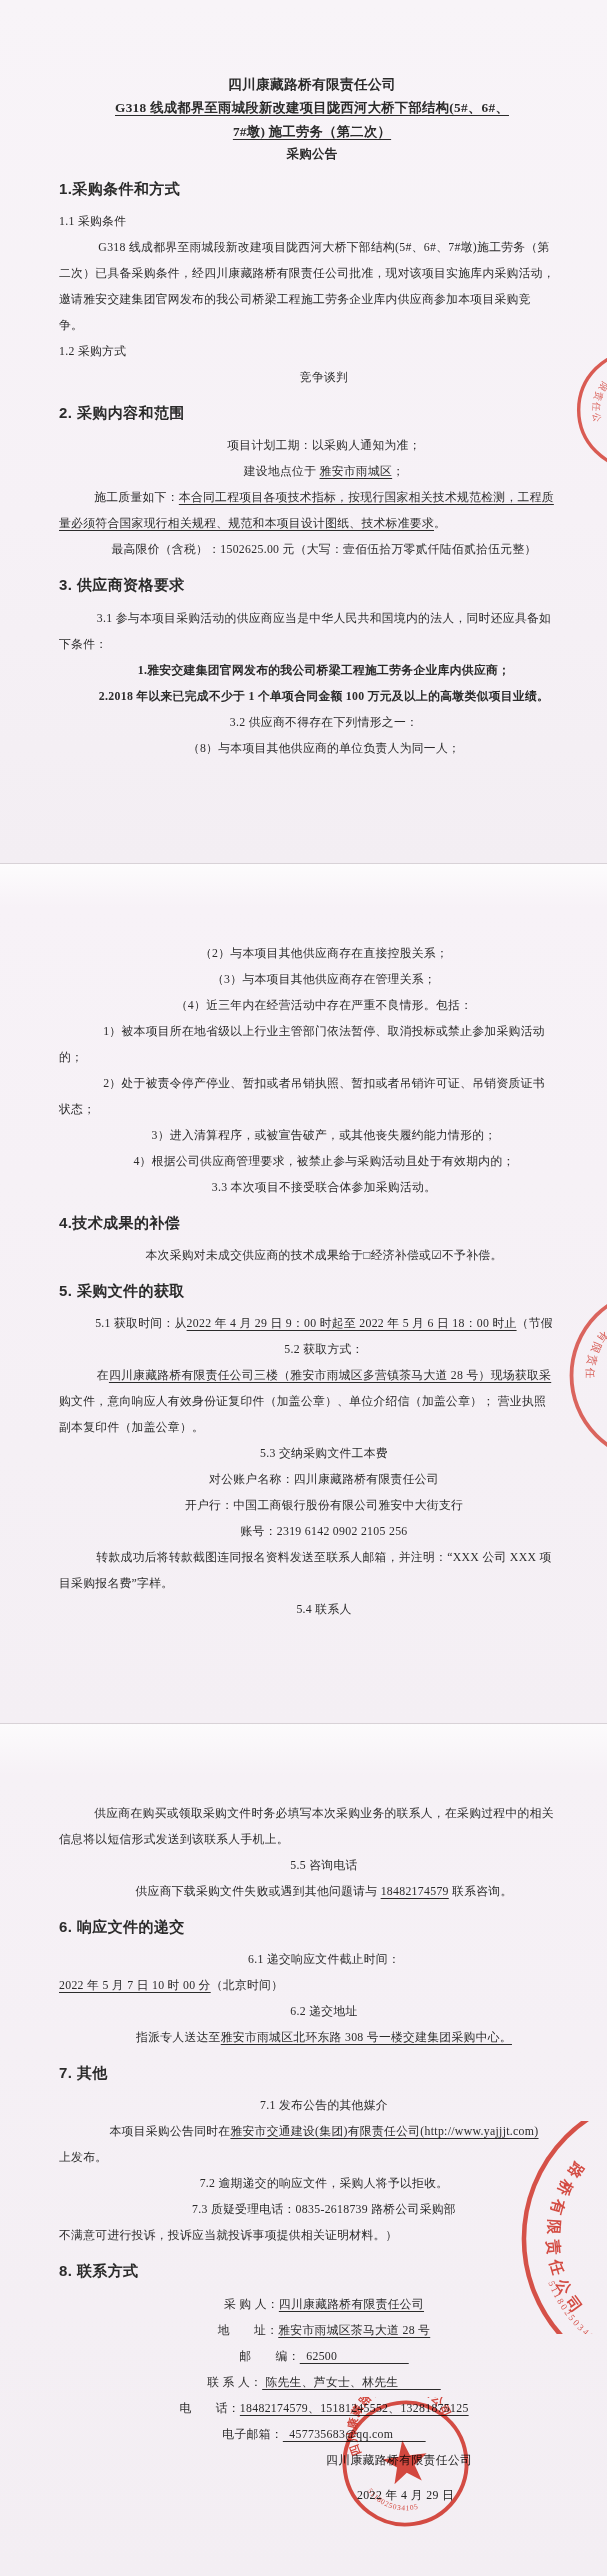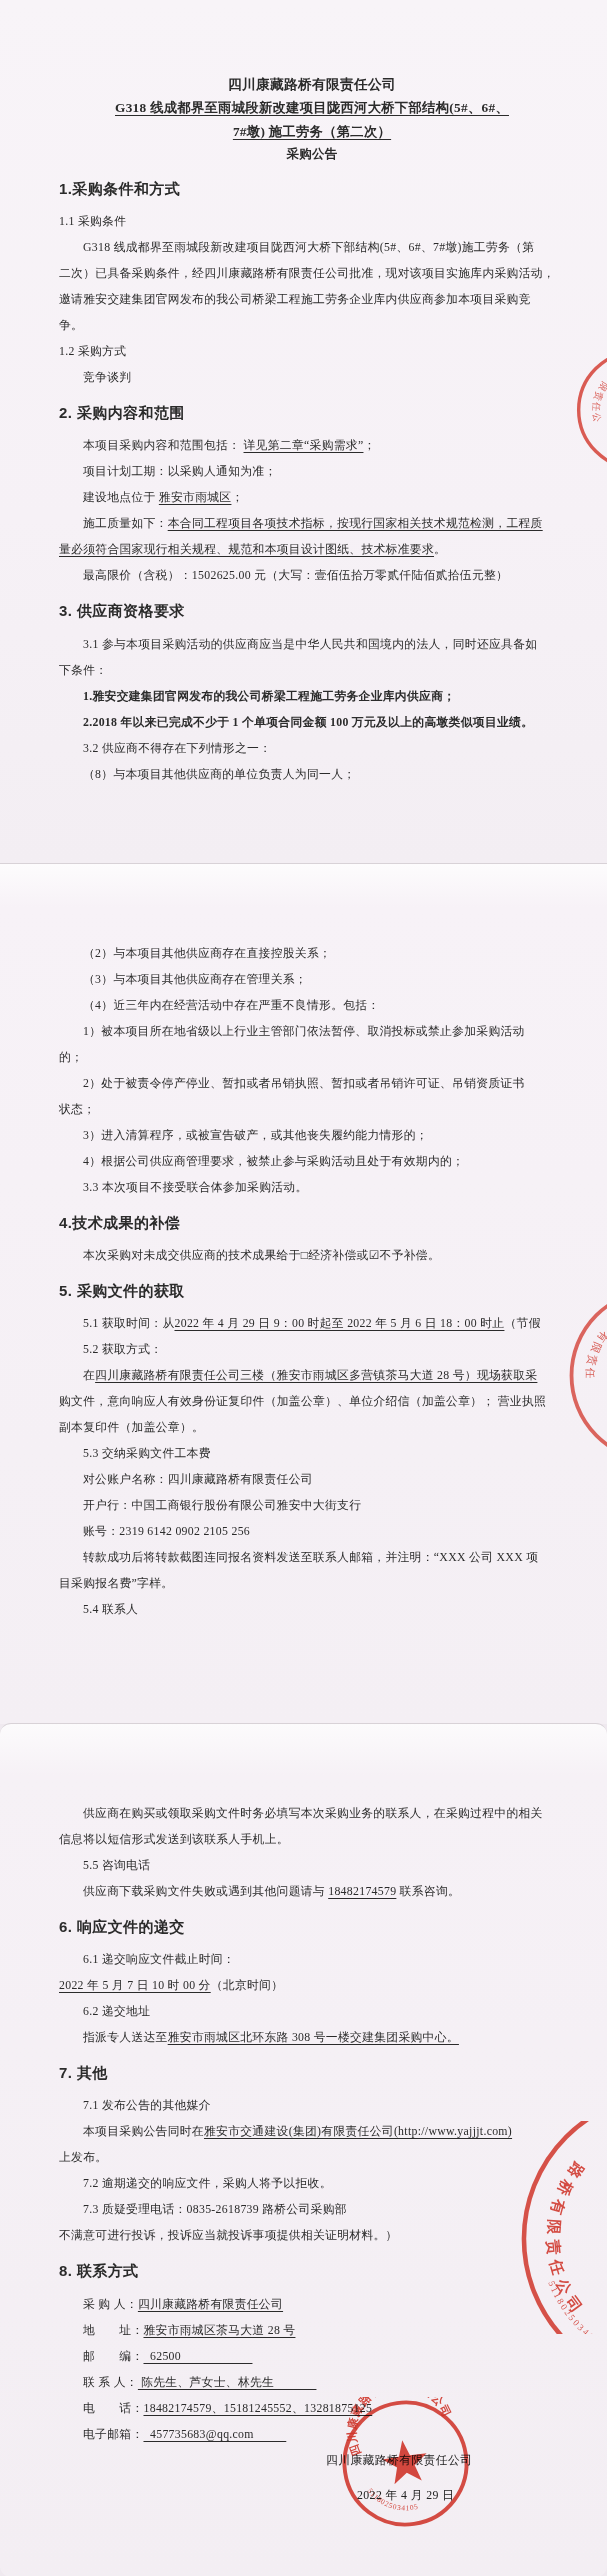--- a/index.html
+++ b/index.html
@@ -5,27 +5,27 @@
   html,body{margin:0;padding:0;}
   body{
     width:607px;height:2576px;position:relative;
     background:#efe9ef;
     font-family:"Liberation Serif", serif;
     color:#2b2b2b;
   }
   .page{position:absolute;left:0;width:607px;overflow:hidden;}
   #page1{top:0;height:863px;background:linear-gradient(180deg,#f8f4f8 0%,#f6f1f6 60%,#f3eef3 100%);}
   #page2{top:863px;height:860px;background:linear-gradient(180deg,#fdfcfd 0%,#f7f2f7 5%,#f4eff4 100%);border-top:0.8px solid #d8d2d7;}
-  #page3{top:1723px;height:853px;background:linear-gradient(180deg,#fcfbfc 0%,#f6f1f6 6%,#f3eef3 100%);border-top:0.8px solid #d8d2d7;border-radius:11px;}
+  #page3{top:1723px;height:853px;background:linear-gradient(180deg,#fcfbfc 0%,#f6f1f6 6%,#f3eef3 100%);border-top:0.8px solid #d8d2d7;}
   .content{padding:0 42px 0 59px;}
   #page1 .content{padding-top:73px;}
   #page2 .content{padding-top:76px;}
   #page3 .content{padding-top:76px;}
   .line{font-size:11.8px;line-height:26px;letter-spacing:0.3px;white-space:nowrap;}
-  .ind{padding-left:24px;}
+  .ind{padding-left:24px;text-align:center;}
   .bold{font-weight:700;}
   .ctr{text-align:center;white-space:normal;}
   .t-org{font-size:13.7px;font-weight:700;line-height:23px;}
   .t-proj{font-size:13.3px;font-weight:700;line-height:23.5px;text-decoration:underline;text-underline-offset:3px;}
   .t-sub{font-size:12.5px;font-weight:700;line-height:23px;}
   .sec{font-family:"Liberation Sans", sans-serif;font-weight:700;font-size:15px;line-height:24px;margin:10.6px 0 7.6px;letter-spacing:0.4px;}
   .u{text-decoration:underline;text-underline-offset:3px;white-space:pre;}
   .sig{position:absolute;font-size:11.8px;letter-spacing:0.4px;color:#222;}
   #sig-company{left:326px;top:2453px;}
   #sig-date{left:357px;top:2488px;}
@@ -48,21 +48,20 @@
     <div>
         <div class="line sec"><span>1.采购条件和方式</span></div>
         <div class="line"><span>1.1 采购条件</span></div>
         <div class="line ind"><span>G318 线成都界至雨城段新改建项目陇西河大桥下部结构(5#、6#、7#墩)施工劳务（第</span></div>
         <div class="line"><span>二次）已具备采购条件，经四川康藏路桥有限责任公司批准，现对该项目实施库内采购活动，</span></div>
         <div class="line"><span>邀请雅安交建集团官网发布的我公司桥梁工程施工劳务企业库内供应商参加本项目采购竞</span></div>
         <div class="line"><span>争。</span></div>
         <div class="line"><span>1.2 采购方式</span></div>
         <div class="line ind"><span>竞争谈判</span></div>
         <div class="line sec"><span>2. 采购内容和范围</span></div>
-        <div class="line ind"><span>本项目采购内容和范围包括： </span><span class="u">详见第二章“采购需求”</span><span>；</span></div>
         <div class="line ind"><span>项目计划工期：以采购人通知为准；</span></div>
         <div class="line ind"><span>建设地点位于 </span><span class="u">雅安市雨城区</span><span>；</span></div>
         <div class="line ind"><span>施工质量如下：</span><span class="u">本合同工程项目各项技术指标，按现行国家相关技术规范检测，工程质</span></div>
         <div class="line"><span class="u">量必须符合国家现行相关规程、规范和本项目设计图纸、技术标准要求</span><span>。</span></div>
         <div class="line ind"><span>最高限价（含税）：1502625.00 元（大写：壹佰伍拾万零贰仟陆佰贰拾伍元整）</span></div>
         <div class="line sec"><span>3.  供应商资格要求</span></div>
         <div class="line ind"><span>3.1 参与本项目采购活动的供应商应当是中华人民共和国境内的法人，同时还应具备如</span></div>
         <div class="line"><span>下条件：</span></div>
         <div class="line ind bold"><span>1.雅安交建集团官网发布的我公司桥梁工程施工劳务企业库内供应商；</span></div>
         <div class="line ind bold"><span>2.2018 年以来已完成不少于 1 个单项合同金额 100 万元及以上的高墩类似项目业绩。</span></div>

